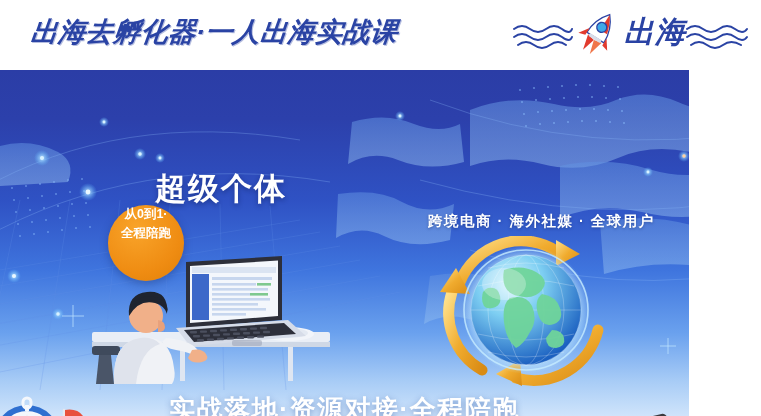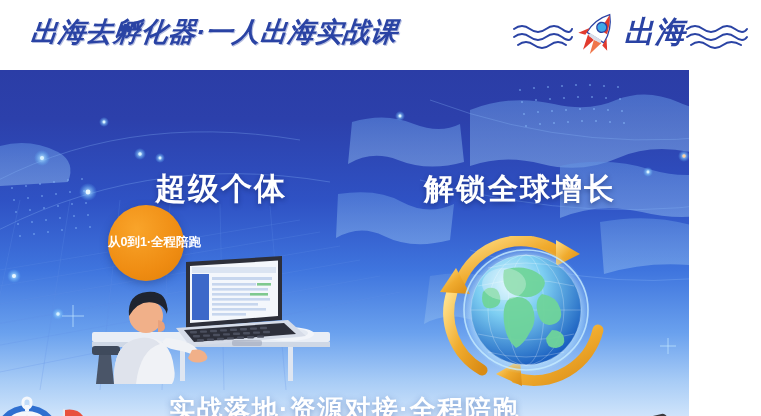--- a/index.html
+++ b/index.html
@@ -58,21 +58,21 @@
     position:absolute; left:200px; top:139px;
     font-size:31px; font-weight:bold; color:#ffffff;
     letter-spacing:2px; white-space:nowrap;
     text-shadow:0 2px 5px rgba(10,25,80,0.45);
   }
   .h-station .num { color:#f5931e; }
 
   .badge {
     position:absolute; left:108px; top:135px; width:76px; height:76px;
     border-radius:50%; background:radial-gradient(circle at 38% 32%, #f9a42a 0%, #ef8c12 62%, #e07f08 100%);
-    display:flex; flex-direction:row; align-items:center; justify-content:space-between;
+    display:flex; flex-direction:column; align-items:center; justify-content:flex-start;
     box-shadow:0 3px 9px rgba(20,40,100,0.35);
   }
   .badge span {
     color:#ffffff; font-size:12.5px; font-weight:bold; line-height:1.55;
     white-space:nowrap;
   }
 
   .h-unlock {
     position:absolute; left:424px; top:99px;
     font-size:30px; font-weight:bold; color:#ffffff;
@@ -468,18 +468,18 @@
     </svg>
 
     <div class="h-super">超级个体</div>
 
 
     <div class="badge">
       <span>从0到1·</span>
       <span>全程陪跑</span>
     </div>
 
-    <div class="h-unlock">解锁全球增长</div>
+    <div class="h-unlock-sub">跨境电商 · 海外社媒 · 全球用户</div>
 
     <div class="h-bottom1">实战落地·资源对接·全程陪跑</div>
 
   </div>
 </div>
 
 </body></html>

